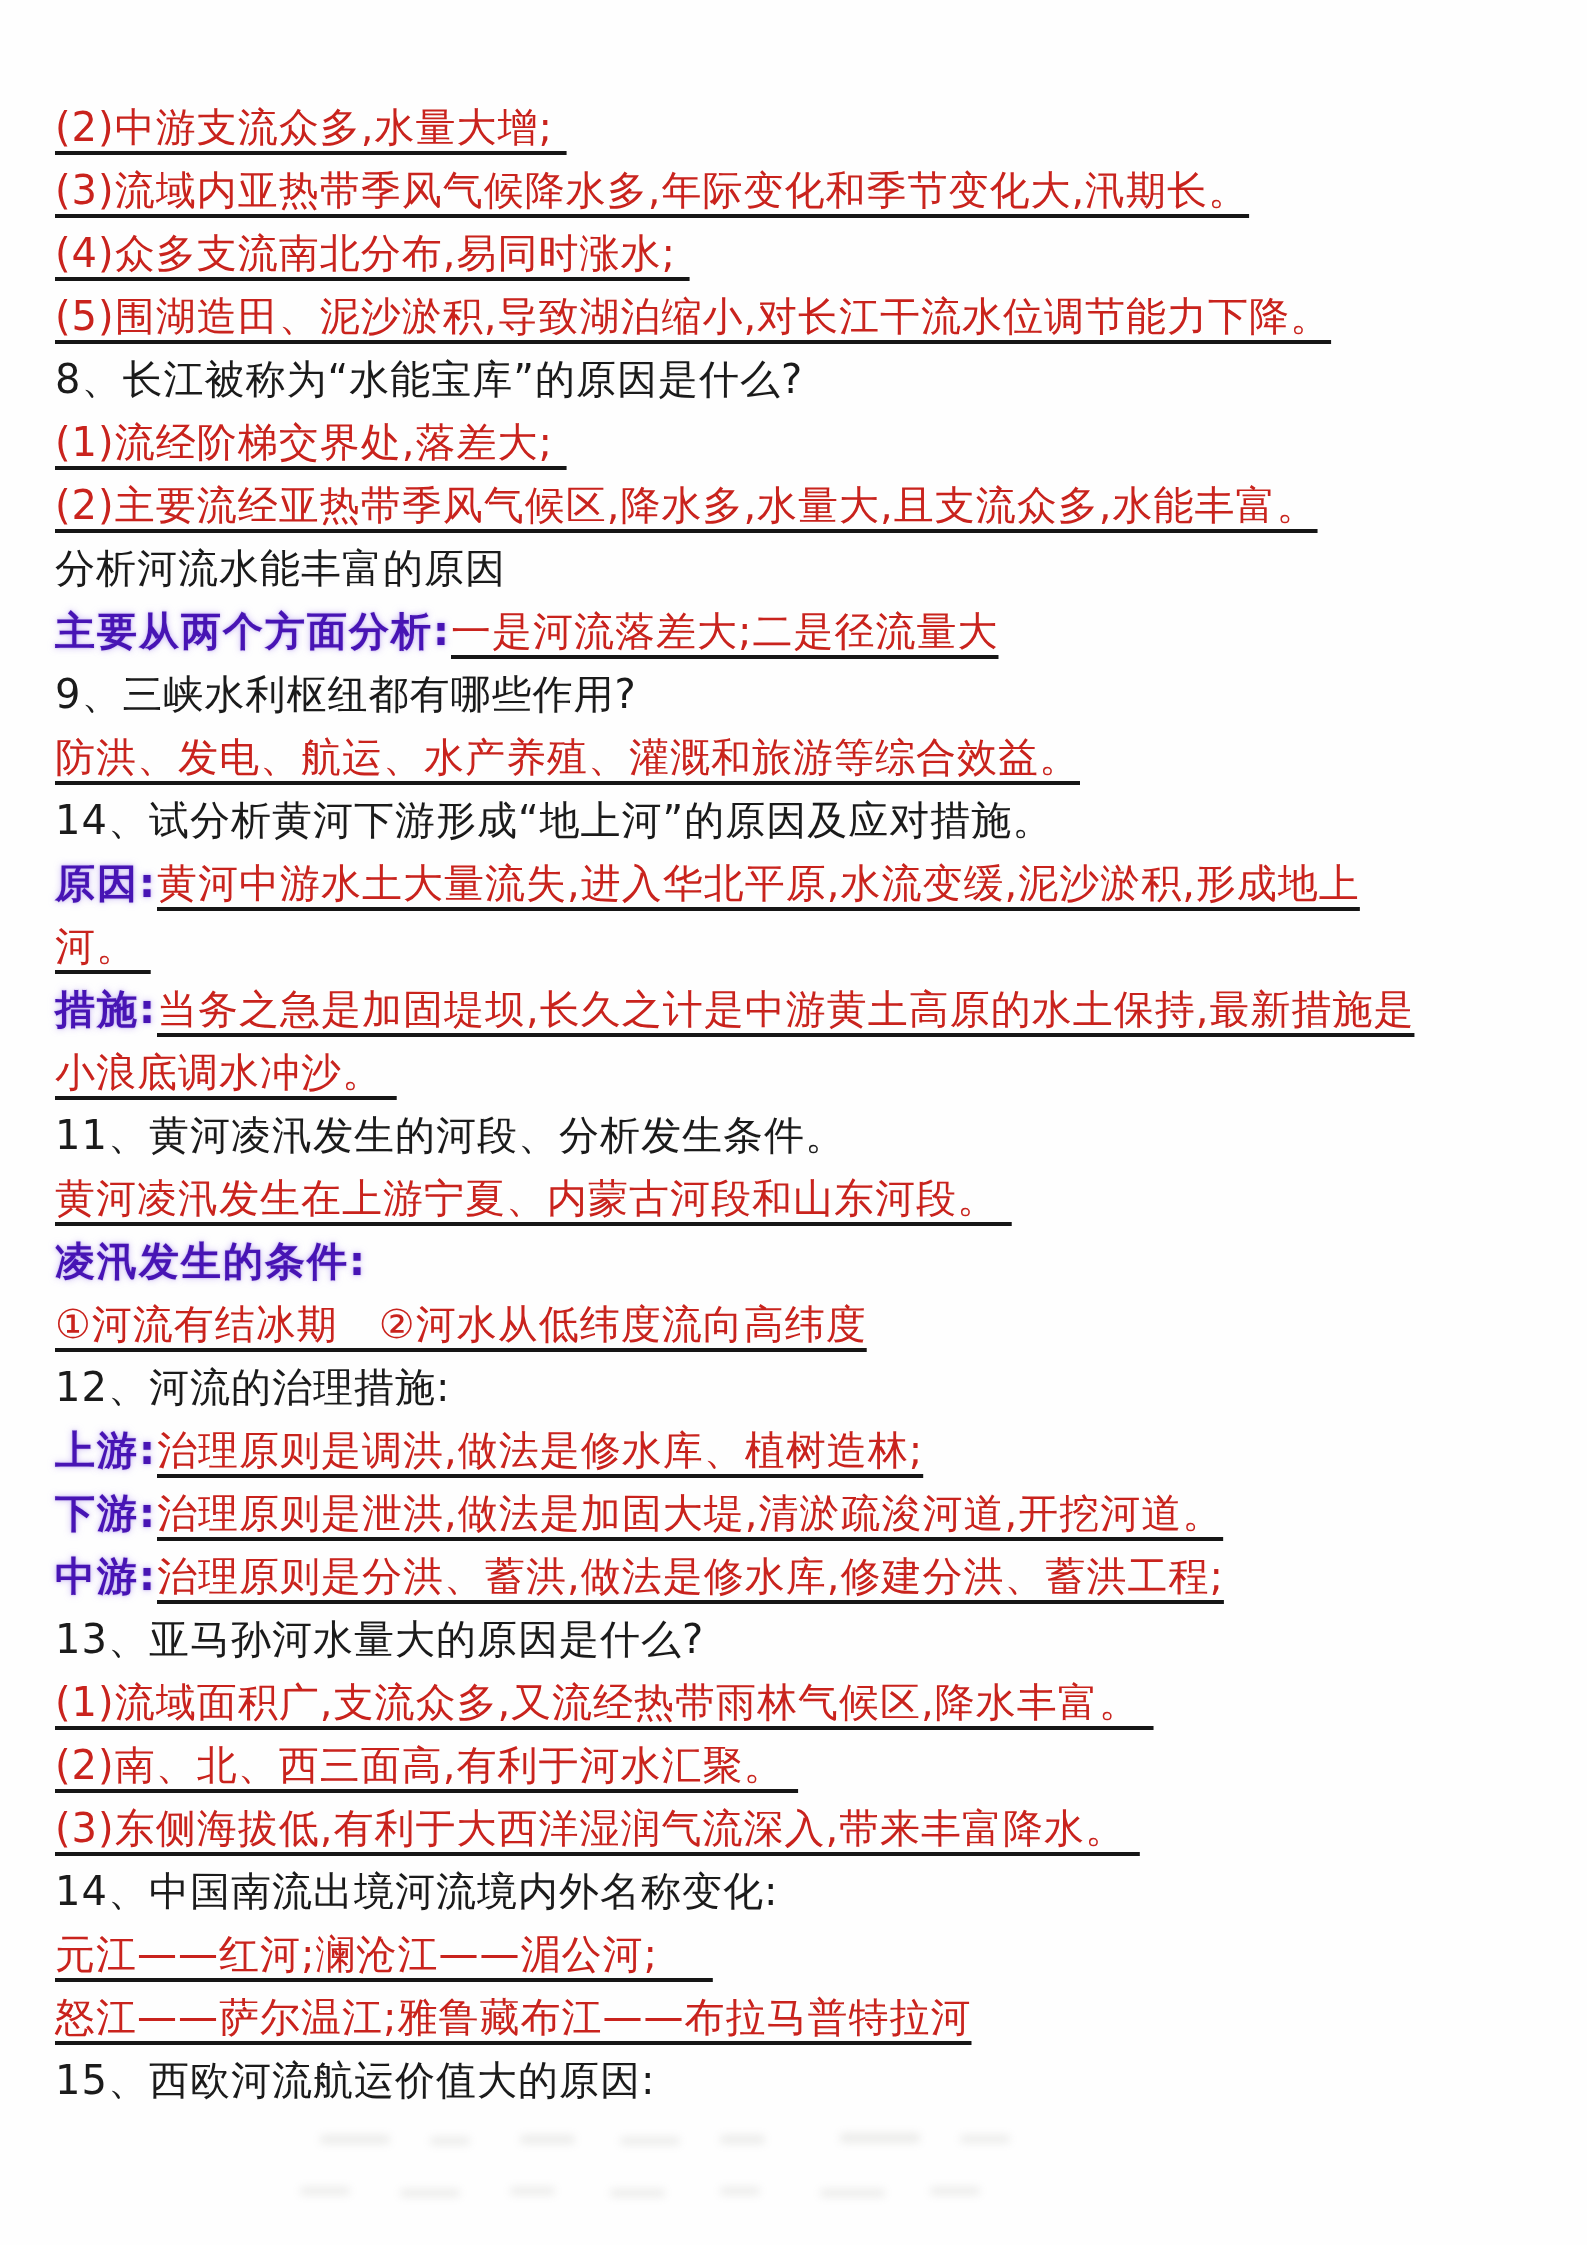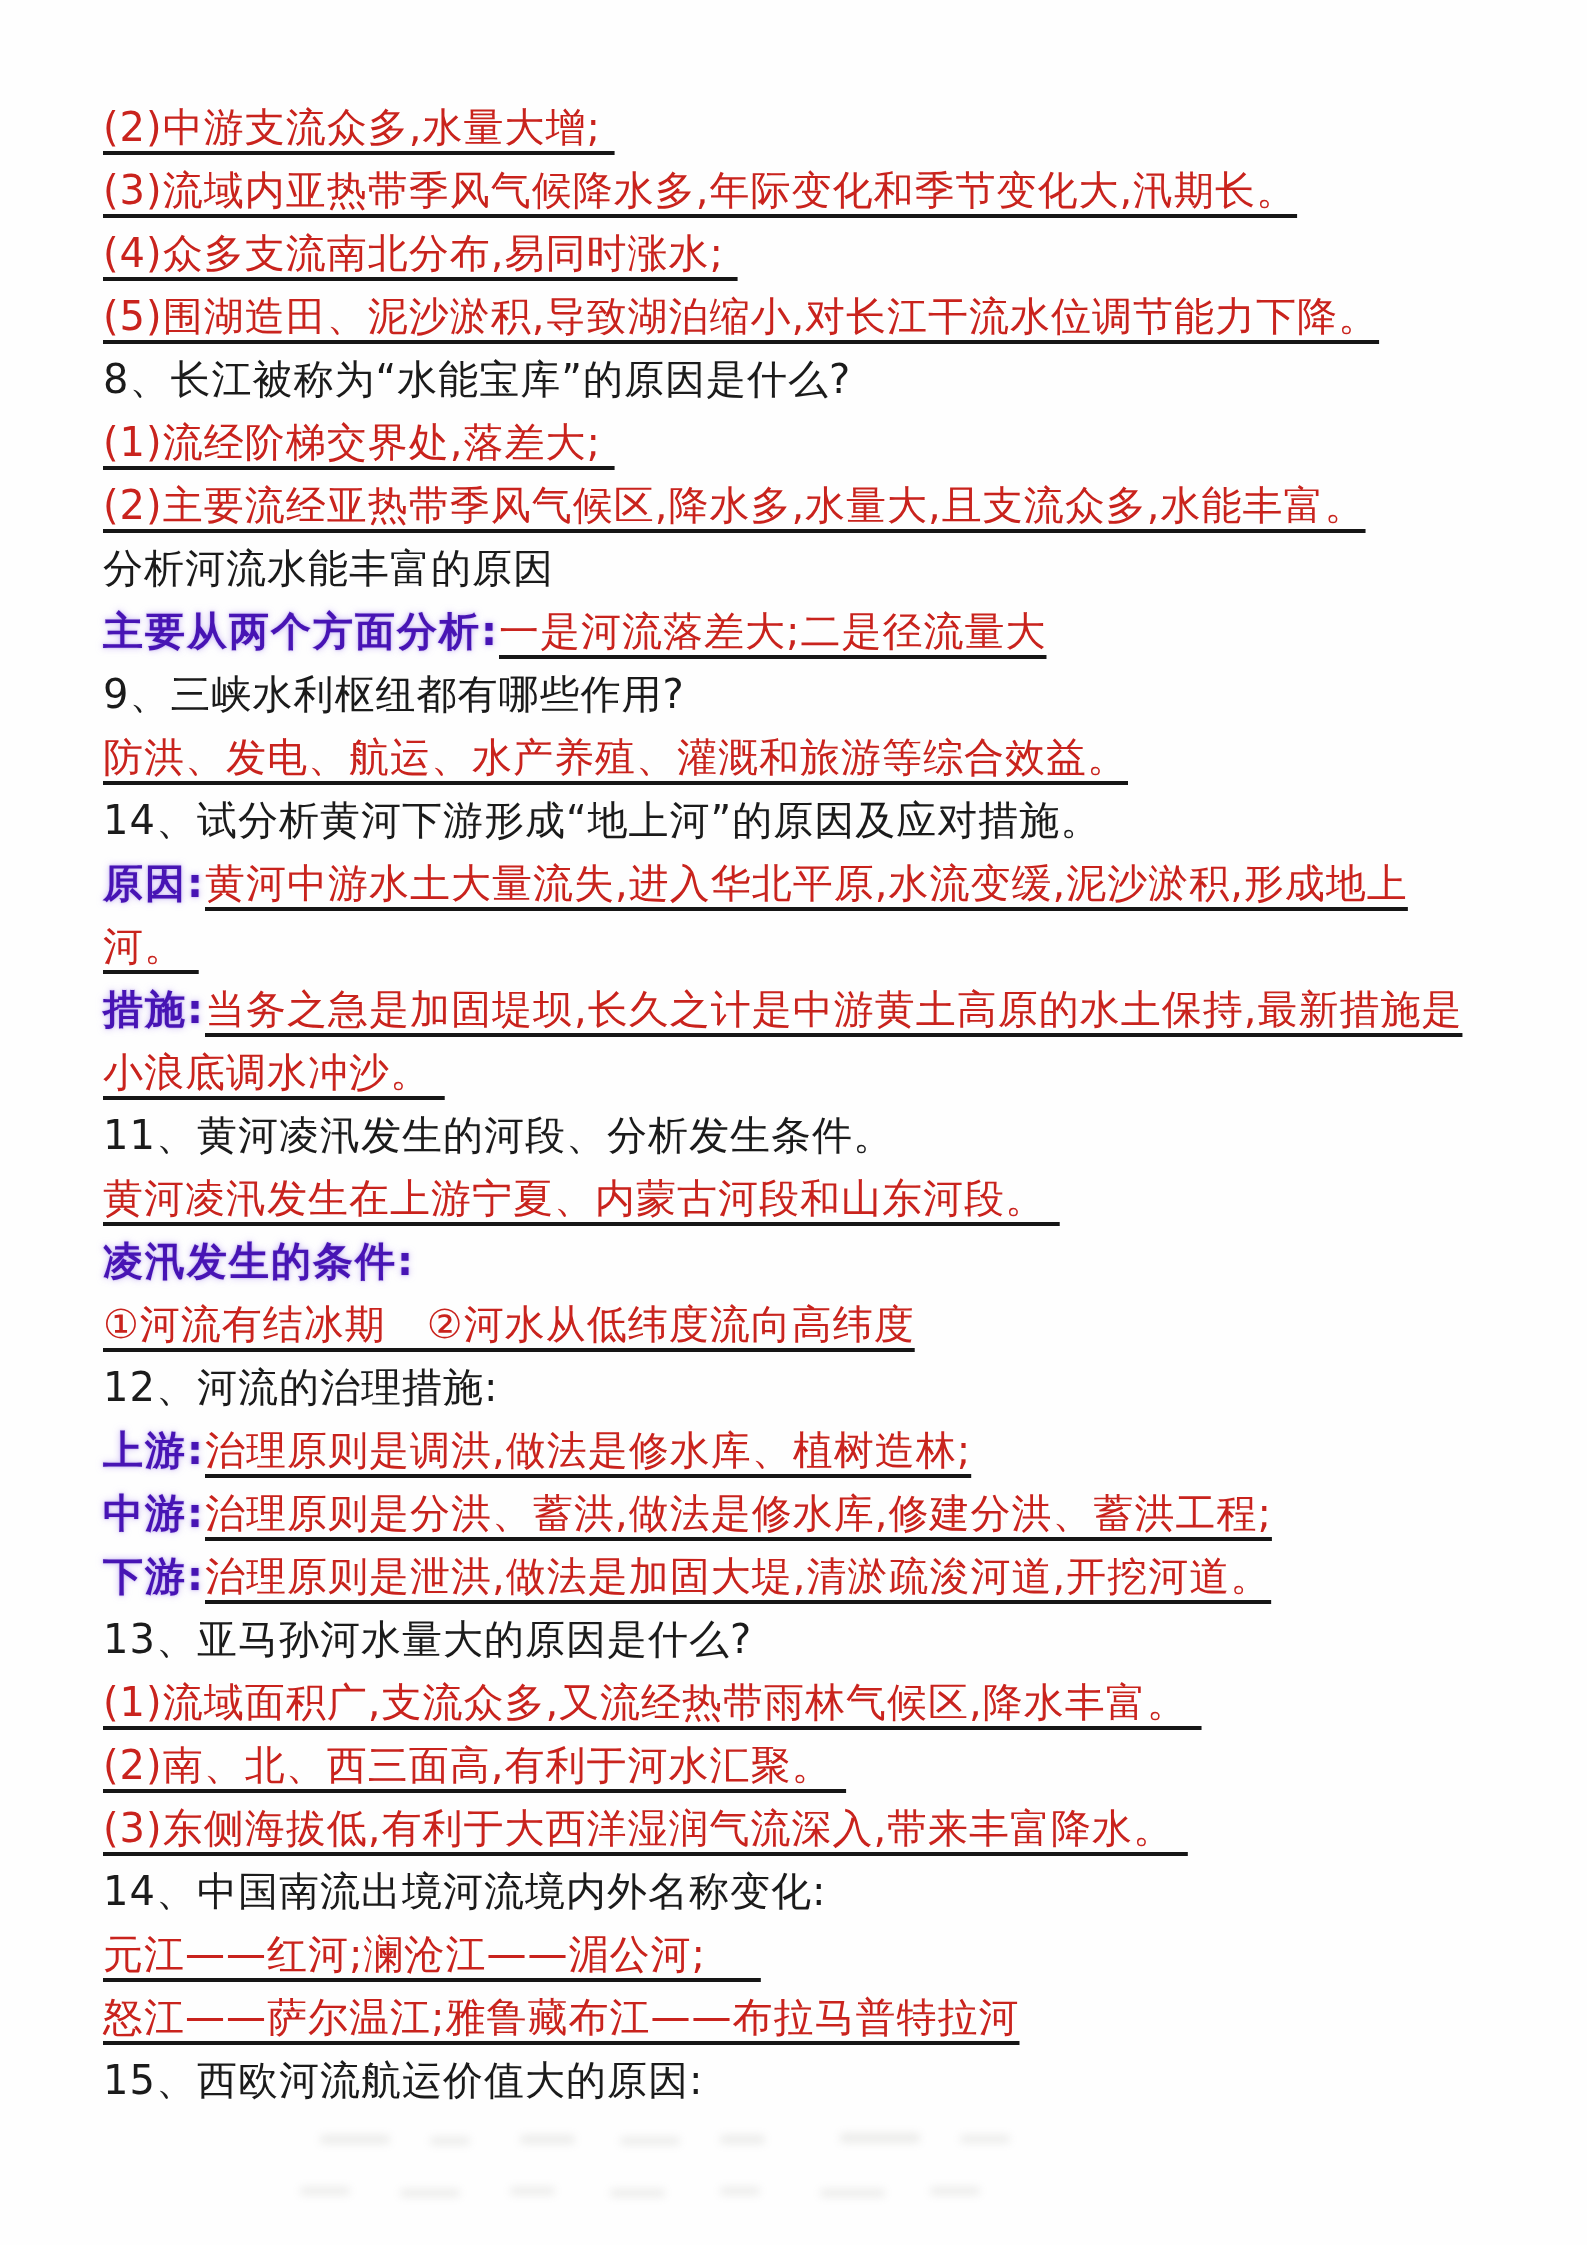--- a/index.html
+++ b/index.html
@@ -13,21 +13,20 @@
     height: 2245px;
     background: #fefefe;
     overflow: hidden;
     font-family: "DejaVu Sans", "Liberation Sans", sans-serif;
   }
   .doc-body {
     position: absolute;
     top: 96px;
     left: 55px;
     right: 51px;
-    margin-left: 48px;
   }
   .line {
     min-height: 63px;
     line-height: 63px;
     font-size: 40px;
     white-space: nowrap;
     letter-spacing: 1px;
   }
   .seg { display: inline; }
   .question {
@@ -84,22 +83,22 @@
       <div class="line"><span class="seg label">原因:</span><span class="seg answer">黄河中游水土大量流失,进入华北平原,水流变缓,泥沙淤积,形成地上</span></div>
       <div class="line"><span class="seg answer">河。&nbsp;</span></div>
       <div class="line"><span class="seg label">措施:</span><span class="seg answer">当务之急是加固堤坝,长久之计是中游黄土高原的水土保持,最新措施是</span></div>
       <div class="line"><span class="seg answer">小浪底调水冲沙。&nbsp;</span></div>
       <div class="line"><span class="seg question">11、黄河凌汛发生的河段、分析发生条件。</span></div>
       <div class="line"><span class="seg answer">黄河凌汛发生在上游宁夏、内蒙古河段和山东河段。&nbsp;</span></div>
       <div class="line"><span class="seg label">凌汛发生的条件:</span></div>
       <div class="line"><span class="seg answer">①河流有结冰期　②河水从低纬度流向高纬度</span></div>
       <div class="line"><span class="seg question">12、河流的治理措施:</span></div>
       <div class="line"><span class="seg label">上游:</span><span class="seg answer">治理原则是调洪,做法是修水库、植树造林;</span></div>
+      <div class="line"><span class="seg label">下游:</span><span class="seg answer">治理原则是泄洪,做法是加固大堤,清淤疏浚河道,开挖河道。</span></div>
       <div class="line"><span class="seg label">中游:</span><span class="seg answer">治理原则是分洪、蓄洪,做法是修水库,修建分洪、蓄洪工程;</span></div>
-      <div class="line"><span class="seg label">下游:</span><span class="seg answer">治理原则是泄洪,做法是加固大堤,清淤疏浚河道,开挖河道。</span></div>
       <div class="line"><span class="seg question">13、亚马孙河水量大的原因是什么?</span></div>
       <div class="line"><span class="seg answer">(1)流域面积广,支流众多,又流经热带雨林气候区,降水丰富。&nbsp;</span></div>
       <div class="line"><span class="seg answer">(2)南、北、西三面高,有利于河水汇聚。&nbsp;</span></div>
       <div class="line"><span class="seg answer">(3)东侧海拔低,有利于大西洋湿润气流深入,带来丰富降水。&nbsp;</span></div>
       <div class="line"><span class="seg question">14、中国南流出境河流境内外名称变化:</span></div>
       <div class="line"><span class="seg answer">元江——红河;澜沧江——湄公河;&nbsp;&nbsp;&nbsp;&nbsp;</span></div>
       <div class="line"><span class="seg answer">怒江——萨尔温江;雅鲁藏布江——布拉马普特拉河</span></div>
       <div class="line"><span class="seg question">15、西欧河流航运价值大的原因:</span></div>
     </main>
 

